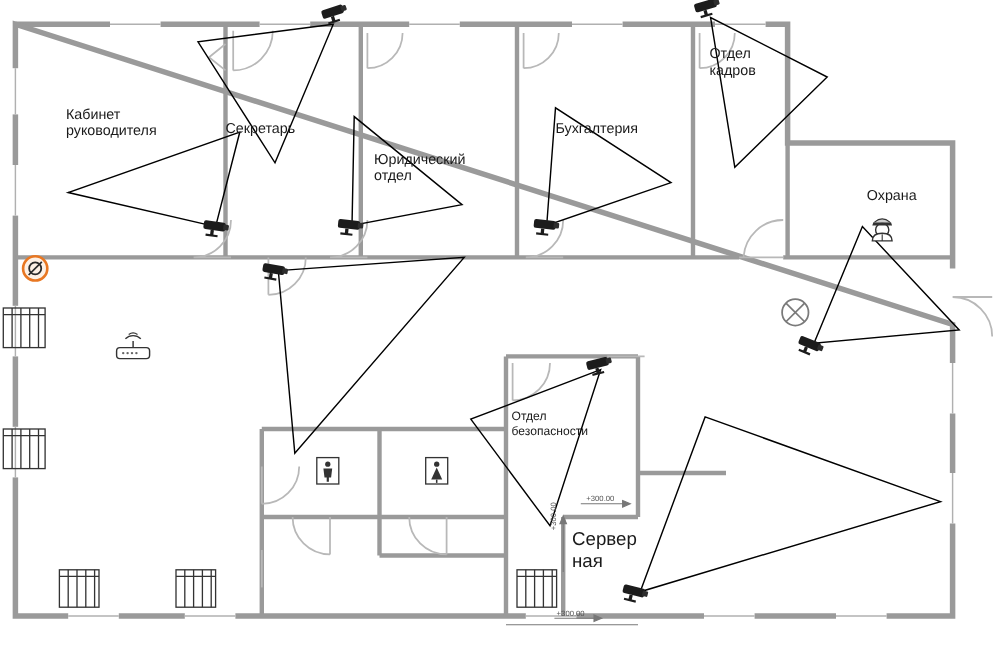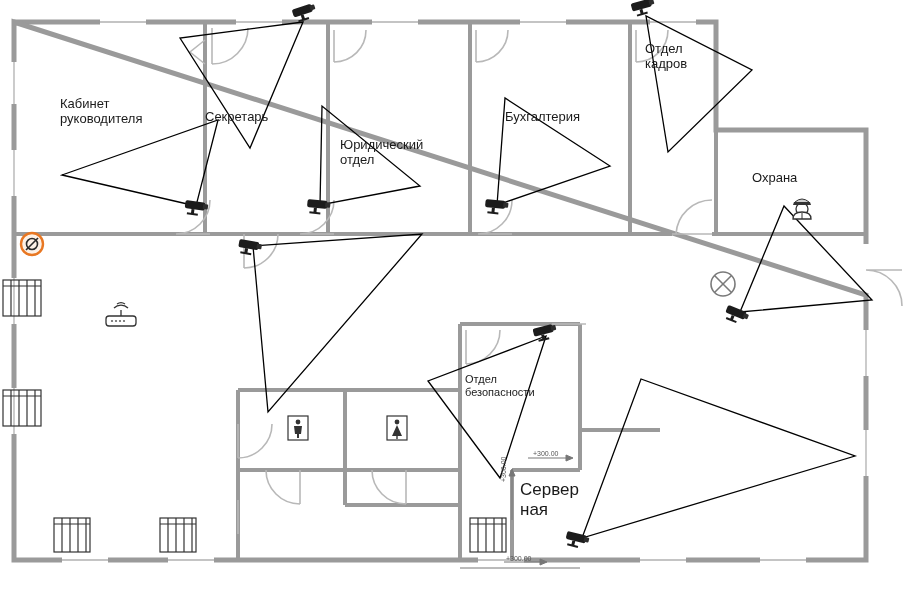--- a/index.html
+++ b/index.html
@@ -303,21 +303,21 @@
   <div class="room-label" style="left:205px; top:110px; width:90px;">Секретарь</div>
 
   <div class="room-label" style="left:340px; top:98px; width:110px;margin-top:40px;">Юридический
 отдел</div>
 
   <div class="room-label" style="left:505px; top:110px; width:105px;">Бухгалтерия</div>
 
   <div class="room-label" style="left:645px; top:42px; width:75px;">Отдел
 кадров</div>
 
-  <div class="room-label" style="left:752px; top:171px; width:80px;">Охрана</div>
+  <div class="room-label" style="left:788px; top:171px; width:80px;">Охрана</div>
 
 
   <div class="room-label" style="left:465px; top:373px; width:100px; font-size:11px;">Отдел
 безопасности</div>
 
   <div class="room-label" style="left:520px; top:480px; width:56px; font-size:17px;">Сервер
 ная</div>
 
 
   <div class="dim-label" style="left:533px; top:450px;">+300.00</div>

